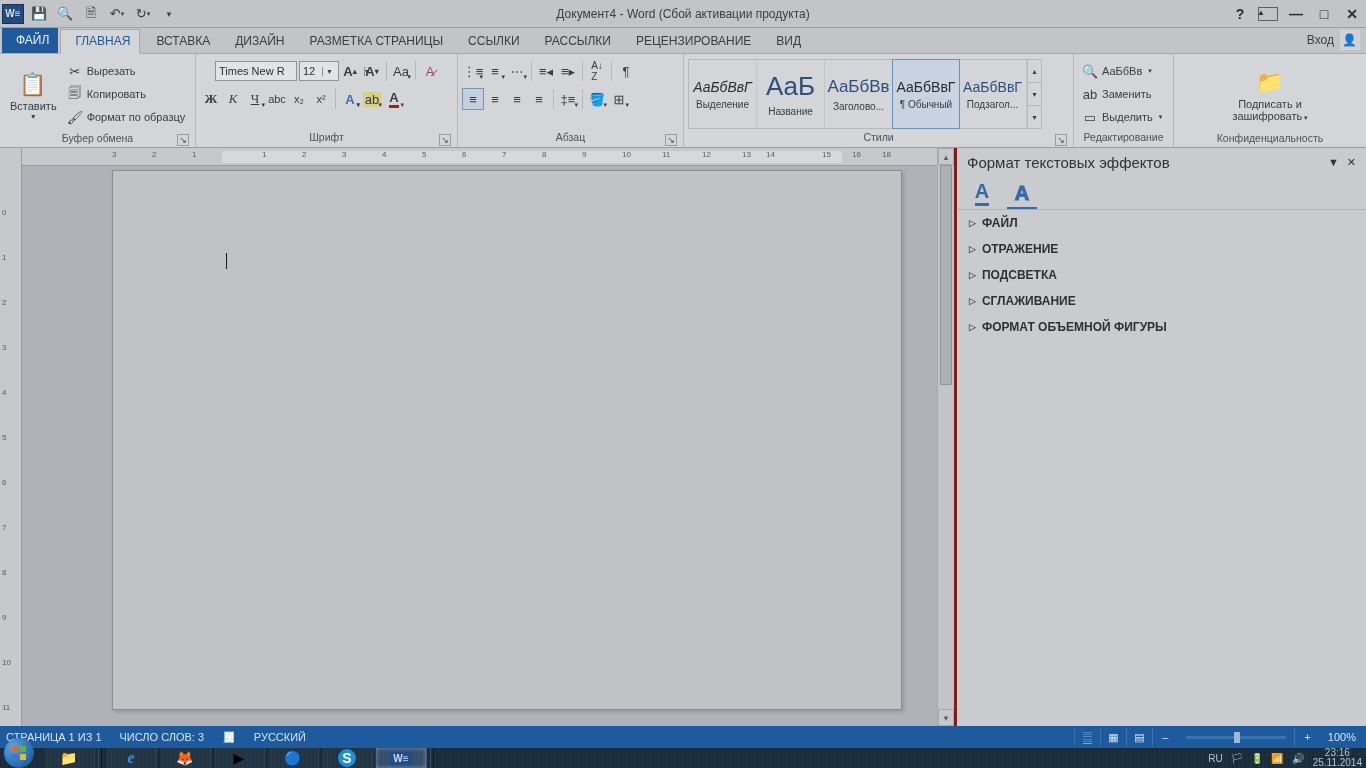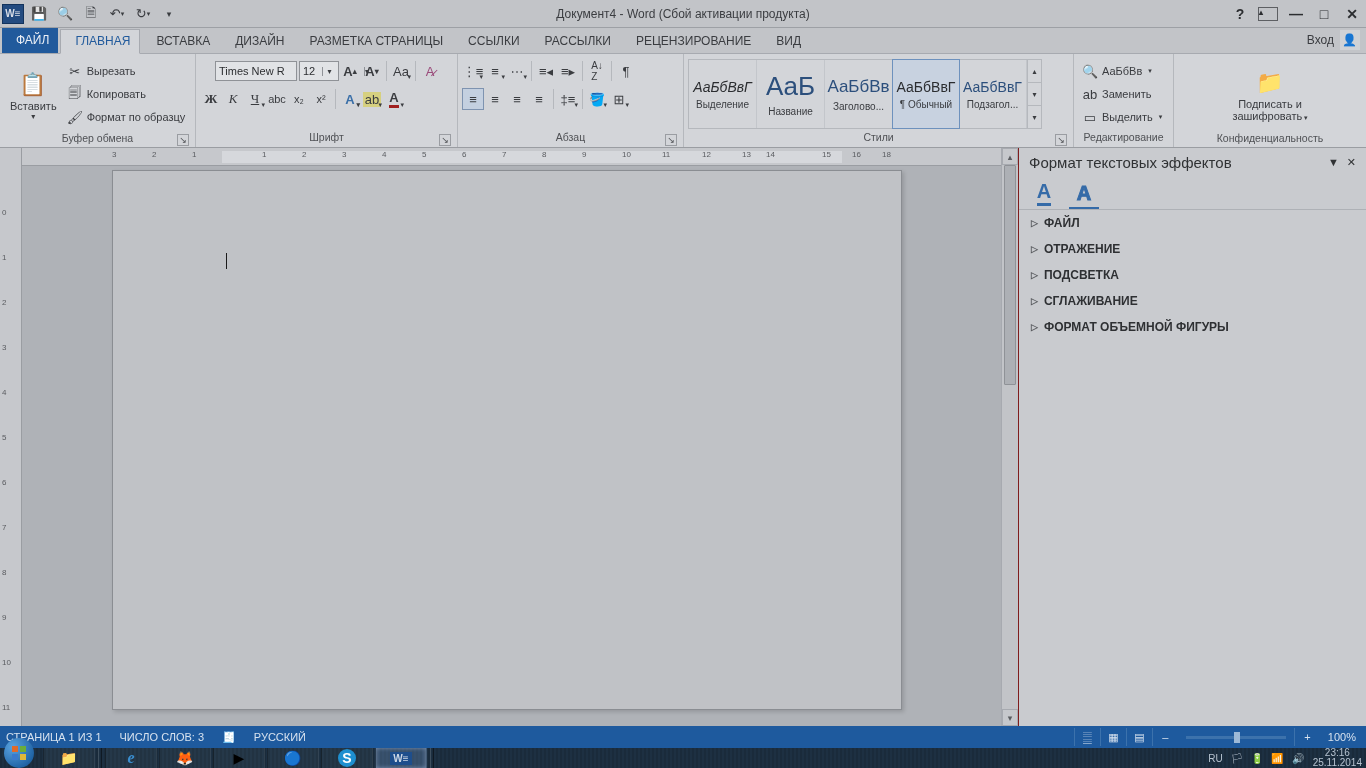--- a/index.html
+++ b/index.html
@@ -63,21 +63,21 @@
 .hruler .num { position:absolute; top:2px; font-size:8px;}
 .doc-scroll { flex:1; position:relative; overflow:hidden;}
 .page { position:absolute; left:90px; top:22px; width:790px; height:540px; background:#c0c2c6; border:1px solid #8a8d92; box-shadow: 2px 2px 4px rgba(0,0,0,0.15);}
 .cursor { position:absolute; left:113px; top:82px; width:1px; height:16px; background:#1a1a1a;}
 .vscroll { width:17px; background:#c2c4c8; display:flex; flex-direction:column; border-left:1px solid #a7aab0;}
 .vscroll .arr { height:17px; background:#c6c8cc; display:flex;align-items:center;justify-content:center;font-size:9px;color:#5a5c60;border:1px solid #a7aab0;}
 .vscroll .track { flex:1; position:relative;}
 .vscroll .thumb { position:absolute; left:2px; right:2px; top:0; height:220px; background:#adb0b5; border:1px solid #8f9297; border-radius:1px;}
 
 
-.taskpane { width:348px; background:#c9cbcf; border-left:1px solid #7f1d1d; display:flex; flex-direction:column;}
+.taskpane { width:412px; background:#c9cbcf; border-left:3px solid #7f1d1d; display:flex; flex-direction:column;}
 .tp-head { padding:6px 10px 4px 10px; display:flex; align-items:center; justify-content:space-between; font-size:15px; color:#303234;}
 .tp-head .ctl { font-size:11px; display:flex; gap:8px;}
 .tp-tabs { display:flex; gap:10px; padding:4px 10px 0 10px; border-bottom:1px solid #aeb1b6; position:relative;}
 .tp-tab { width:30px; height:30px; display:flex;align-items:center;justify-content:center; font-size:20px; color:#356ba8; border-bottom:2px solid transparent; font-family:"Times New Roman",serif;}
 .tp-tab.active { border-bottom:2px solid #356ba8;}
 .tp-tab .outline-A { text-shadow: 0 0 0 #356ba8; -webkit-text-stroke:1px #356ba8; color:transparent; position:relative;}
 .tp-section { padding:6px 12px; font-size:12px; font-weight:bold; color:#2e3033; display:flex; align-items:center; gap:6px; cursor:default;}
 .tp-section .tri { font-size:9px; color:#5a5c60;}
 
 

